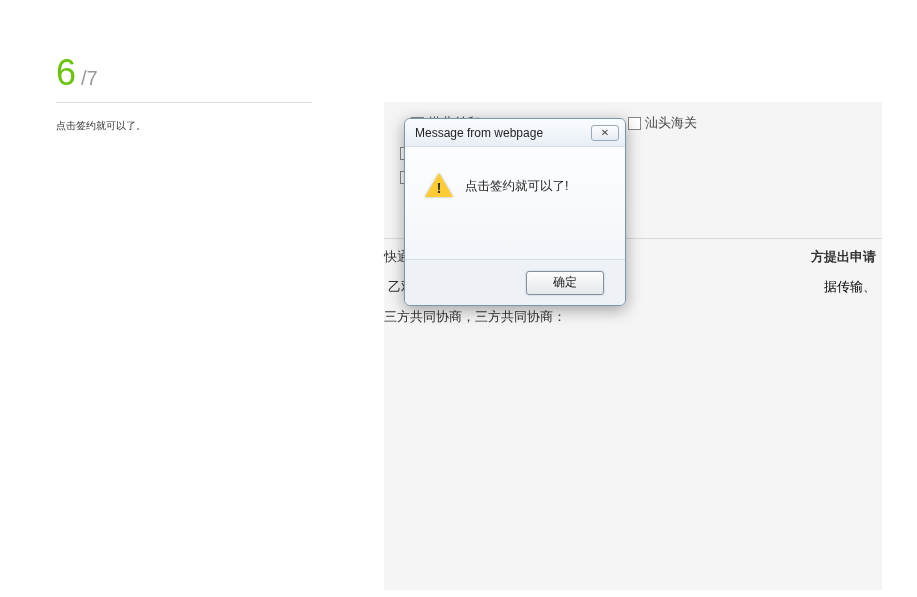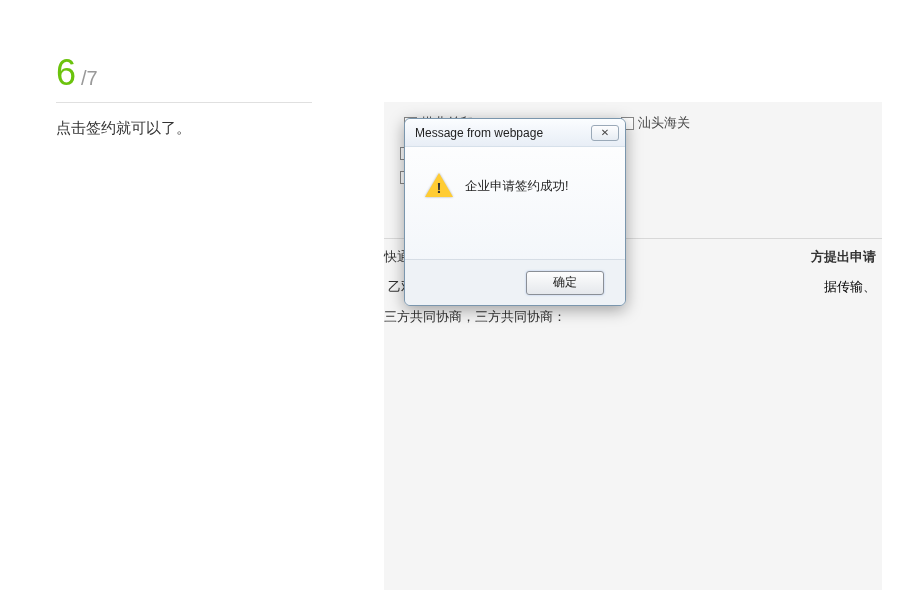--- a/index.html
+++ b/index.html
@@ -32,21 +32,21 @@
       font-weight: 400;
       color: #999999;
       margin-left: 6px;
     }
     .step-divider {
       border: none;
       border-top: 1px solid #e0e0e0;
       margin-bottom: 16px;
     }
     .step-caption {
-      font-size: 15px;
+      font-size: 10px;
       color: #333333;
     }
     .screenshot-area {
       position: absolute;
       left: 384px;
       top: 102px;
       width: 498px;
       height: 488px;
       background: #f5f5f5;
     }
@@ -67,21 +67,21 @@
     .checkbox-box {
       width: 13px;
       height: 13px;
       border: 1px solid #888;
       background: #fff;
       display: inline-block;
       margin-right: 4px;
     }
     .bg-top-row {
       position: absolute;
-      left: 4px;
+      left: 11px;
       top: 8px;
       display: flex;
       width: 100%;
     }
     .bg-top-row .cb1 { margin-left: 8px;}
     .bg-top-row .cb2 { margin-left: 140px;}
     .bg-row2 { position: absolute; left: 8px; top: 38px; }
     .bg-row3 { position: absolute; left: 8px; top: 62px; }
     .bg-hr {
       position: absolute;
@@ -243,19 +243,19 @@
     <div class="dialog-titlebar">
       <span class="dialog-title">Message from webpage</span>
       <span class="dialog-close">
         <span>✕</span>
       </span>
     </div>
     <div class="dialog-body">
       <div class="warning-icon">
         <div class="warning-triangle"></div>
       </div>
-      <span class="dialog-message">企业申请签约成功!</span>
+      <span class="dialog-message">点击签约就可以了!</span>
     </div>
     <div class="dialog-footer">
       <button class="dialog-ok-btn">确定</button>
     </div>
   </div>
 </div>
 
 </body></html>

